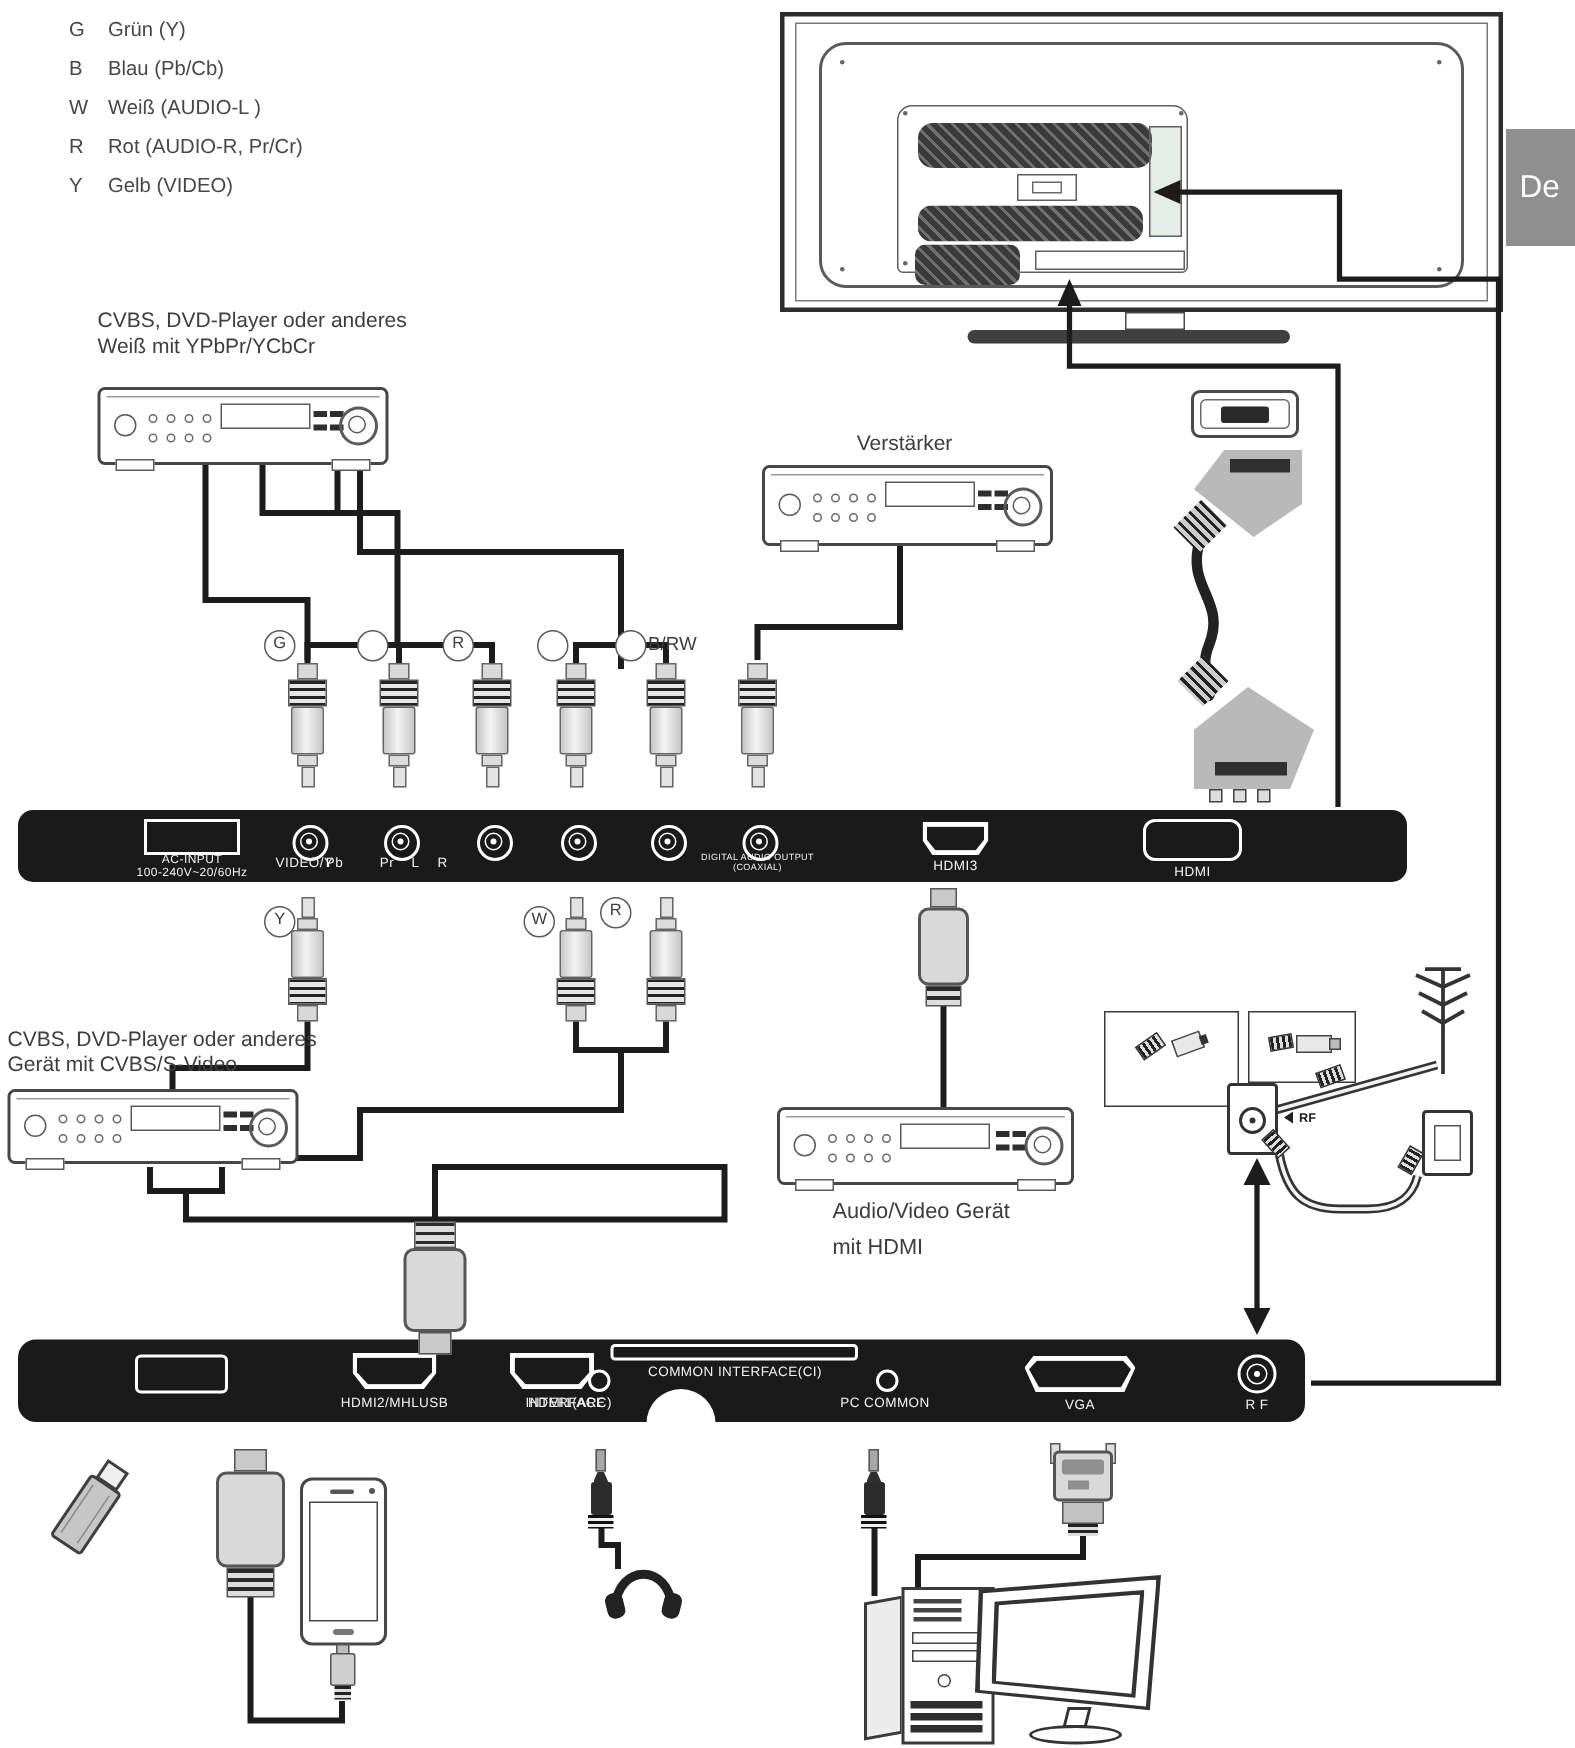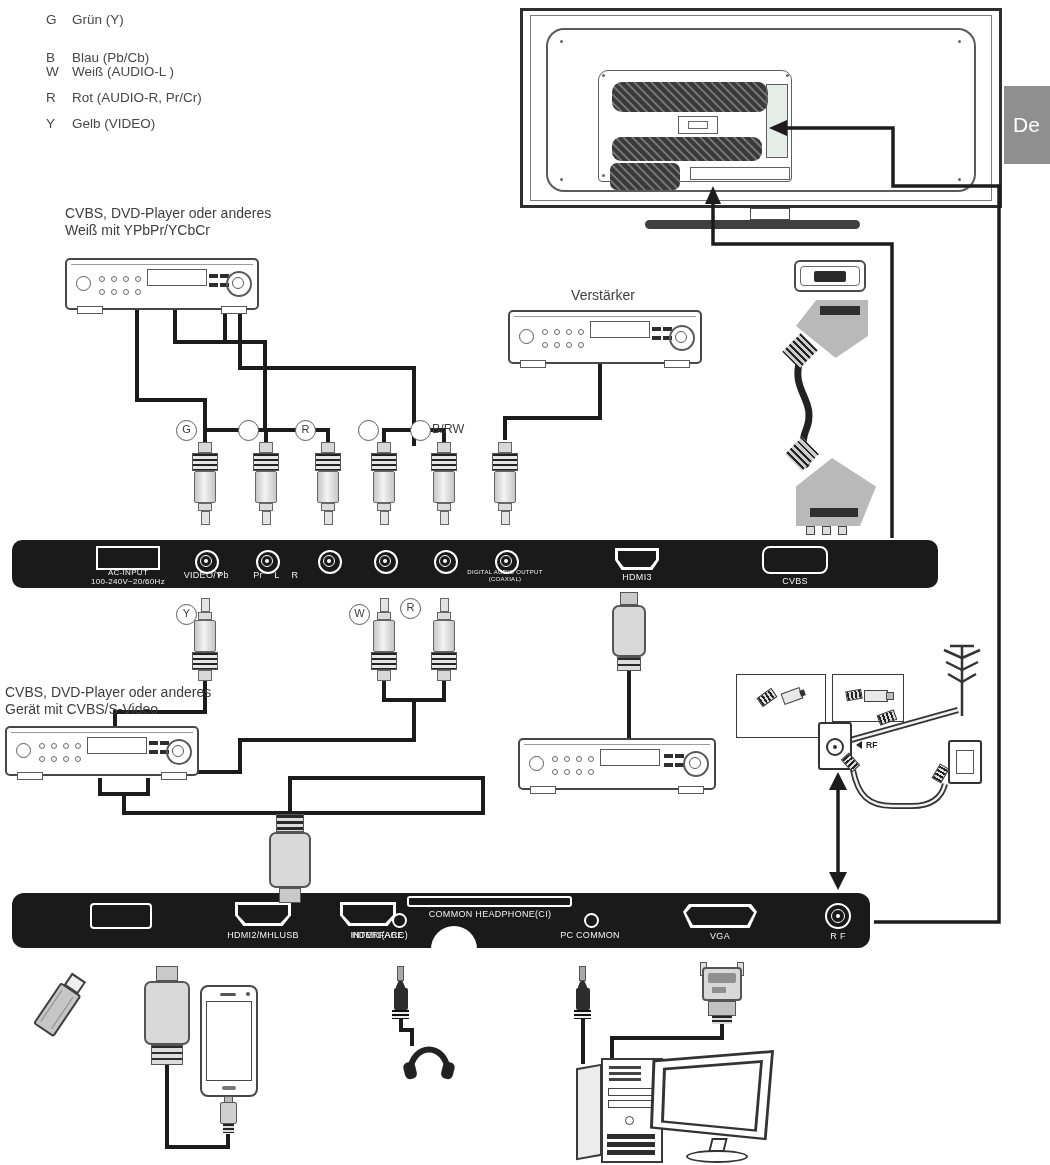--- a/index.html
+++ b/index.html
@@ -69,21 +69,21 @@
   .rftri{position:absolute;width:0;height:0;border-top:4px solid transparent;border-bottom:4px solid transparent;border-right:6px solid #222;z-index:6;}
   .rfcall{position:absolute;font-size:8.5px;color:#222;z-index:6;font-weight:bold;}
 </style>
 </head>
 <body>
 
 <div id="canvas">
 
   <div>
     <div class="legend-row" style="top:12px"><span class="k">G</span><span>Grün (Y)</span></div>
-    <div class="legend-row" style="top:50px"><span class="k">B</span><span>Blau (Pb/Cb)</span></div>
+    <div class="legend-row" style="top:38px"><span class="k">B</span><span>Blau (Pb/Cb)</span></div>
     <div class="legend-row" style="top:64px"><span class="k">W</span><span>Weiß (AUDIO-L )</span></div>
     <div class="legend-row" style="top:90px"><span class="k">R</span><span>Rot (AUDIO-R, Pr/Cr)</span></div>
     <div class="legend-row" style="top:116px"><span class="k">Y</span><span>Gelb (VIDEO)</span></div>
   </div>
 
   <div>
     <div class="abs" style="left:520px;top:8px;width:482px;height:200px;border:3px solid #2e2e2e;box-sizing:border-box;z-index:2"></div>
     <div class="abs" style="left:530px;top:15px;width:462px;height:186px;border:1px solid #7a7a7a;box-sizing:border-box;z-index:2"></div>
     <div class="abs" style="left:546px;top:28px;width:430px;height:164px;border:2px solid #5a5a5a;border-radius:18px;box-sizing:border-box;z-index:2"></div>
     <div class="abs" style="left:598px;top:70px;width:194px;height:112px;border:1.5px solid #5f5f5f;border-radius:10px 10px 4px 4px;box-sizing:border-box;z-index:2"></div>
@@ -112,20 +112,24 @@
 
   <div class="abs lbl" style="left:65px;top:205px">
     <div>CVBS, DVD-Player oder anderes</div>
     <div>Weiß mit YPbPr/YCbCr</div>
   </div>
   <div class="abs lbl" style="left:510px;top:287px;width:186px;text-align:center">Verstärker</div>
   <div class="abs lbl" style="left:5px;top:684px">
     <div>CVBS, DVD-Player oder anderes</div>
     <div>Gerät mit CVBS/S-Video</div>
   </div>
+  <div class="abs lbl" style="left:555px;top:800px;font-size:14.5px">
+    <div>Audio/Video Gerät</div>
+    <div style="margin-top:6px">mit HDMI</div>
+  </div>
 
   <div class="av-device" style="left:65px;top:258px;width:190px;height:48px">
     <div class="lid"></div>
       <div class="pw"></div>
     <span class="dot" style="left:32px;top:16px"></span>
       <span class="dot" style="left:44px;top:16px"></span>
       <span class="dot" style="left:56px;top:16px"></span>
       <span class="dot" style="left:68px;top:16px"></span>
     <span class="dot" style="left:32px;top:29px"></span>
       <span class="dot" style="left:44px;top:29px"></span>
@@ -296,21 +300,21 @@
     <div class="wlbl" style="left:265px;top:30px">L</div>
     <div class="wlbl" style="left:283px;top:30px">R</div>
     <div class="wlbl tiny" style="left:493px;top:29px">DIGITAL AUDIO OUTPUT</div>
     <div class="wlbl tiny" style="left:493px;top:36px">(COAXIAL)</div>
     <div class="hport" style="left:603px;top:8px;width:44px;height:22px">
         <span class="o"></span>
         <span class="i"></span>
       </div>
     <div class="wlbl" style="left:625px;top:32px">HDMI3</div>
     <div class="abs" style="left:750px;top:6px;width:66px;height:28px;border:2.5px solid #fff;border-radius:8px;box-sizing:border-box"></div>
-    <div class="wlbl" style="left:783px;top:36px">CVBS</div>
+    <div class="wlbl" style="left:783px;top:36px">HDMI</div>
   </div>
 
   <span class="clabel" style="left:176px;top:604px">Y</span>
   <span class="clabel" style="left:349px;top:604px">W</span>
   <span class="clabel" style="left:400px;top:598px">R</span>
   <div class="rca up" style="left:192px;top:598px">
       <div class="collar"></div>
       <div class="rings"></div>
       <div class="body"></div>
       <div class="neck"></div>
@@ -383,21 +387,21 @@
       </div>
     <div class="wlbl" style="left:251px;top:37px">HDMI2/MHLUSB</div>
     <div class="hport" style="left:328px;top:9px;width:56px;height:24px">
         <span class="o"></span>
         <span class="i"></span>
       </div>
     <div class="wlbl" style="left:368px;top:37px">HDMI1(ARC)</div>
     <div class="ojack" style="left:380px;top:20px;width:11px;height:11px"></div>
     <div class="wlbl" style="left:365px;top:37px">INTERFACE</div>
     <div class="abs" style="left:395px;top:3px;width:165px;height:11px;border:2px solid #fff;border-radius:3px;box-sizing:border-box"></div>
-    <div class="wlbl" style="left:478px;top:16px">COMMON HEADPHONE(CI)</div>
+    <div class="wlbl" style="left:478px;top:16px">COMMON INTERFACE(CI)</div>
     <div class="abs" style="left:419px;top:33px;width:46px;height:46px;background:#fff;border-radius:50%"></div>
     <div class="ojack" style="left:572px;top:20px;width:11px;height:11px"></div>
     <div class="wlbl" style="left:578px;top:37px">PC COMMON</div>
     <div class="hport vport" style="left:671px;top:11px;width:74px;height:24px">
         <span class="o"></span>
         <span class="i"></span>
       </div>
     <div class="wlbl" style="left:708px;top:38px">VGA</div>
     <div class="abs" style="left:813px;top:10px;width:26px;height:26px;border:2.5px solid #fff;border-radius:50%;box-sizing:border-box">
       <div class="abs" style="left:3.5px;top:3.5px;width:14px;height:14px;border:1.5px solid #fff;border-radius:50%;box-sizing:border-box"></div>

